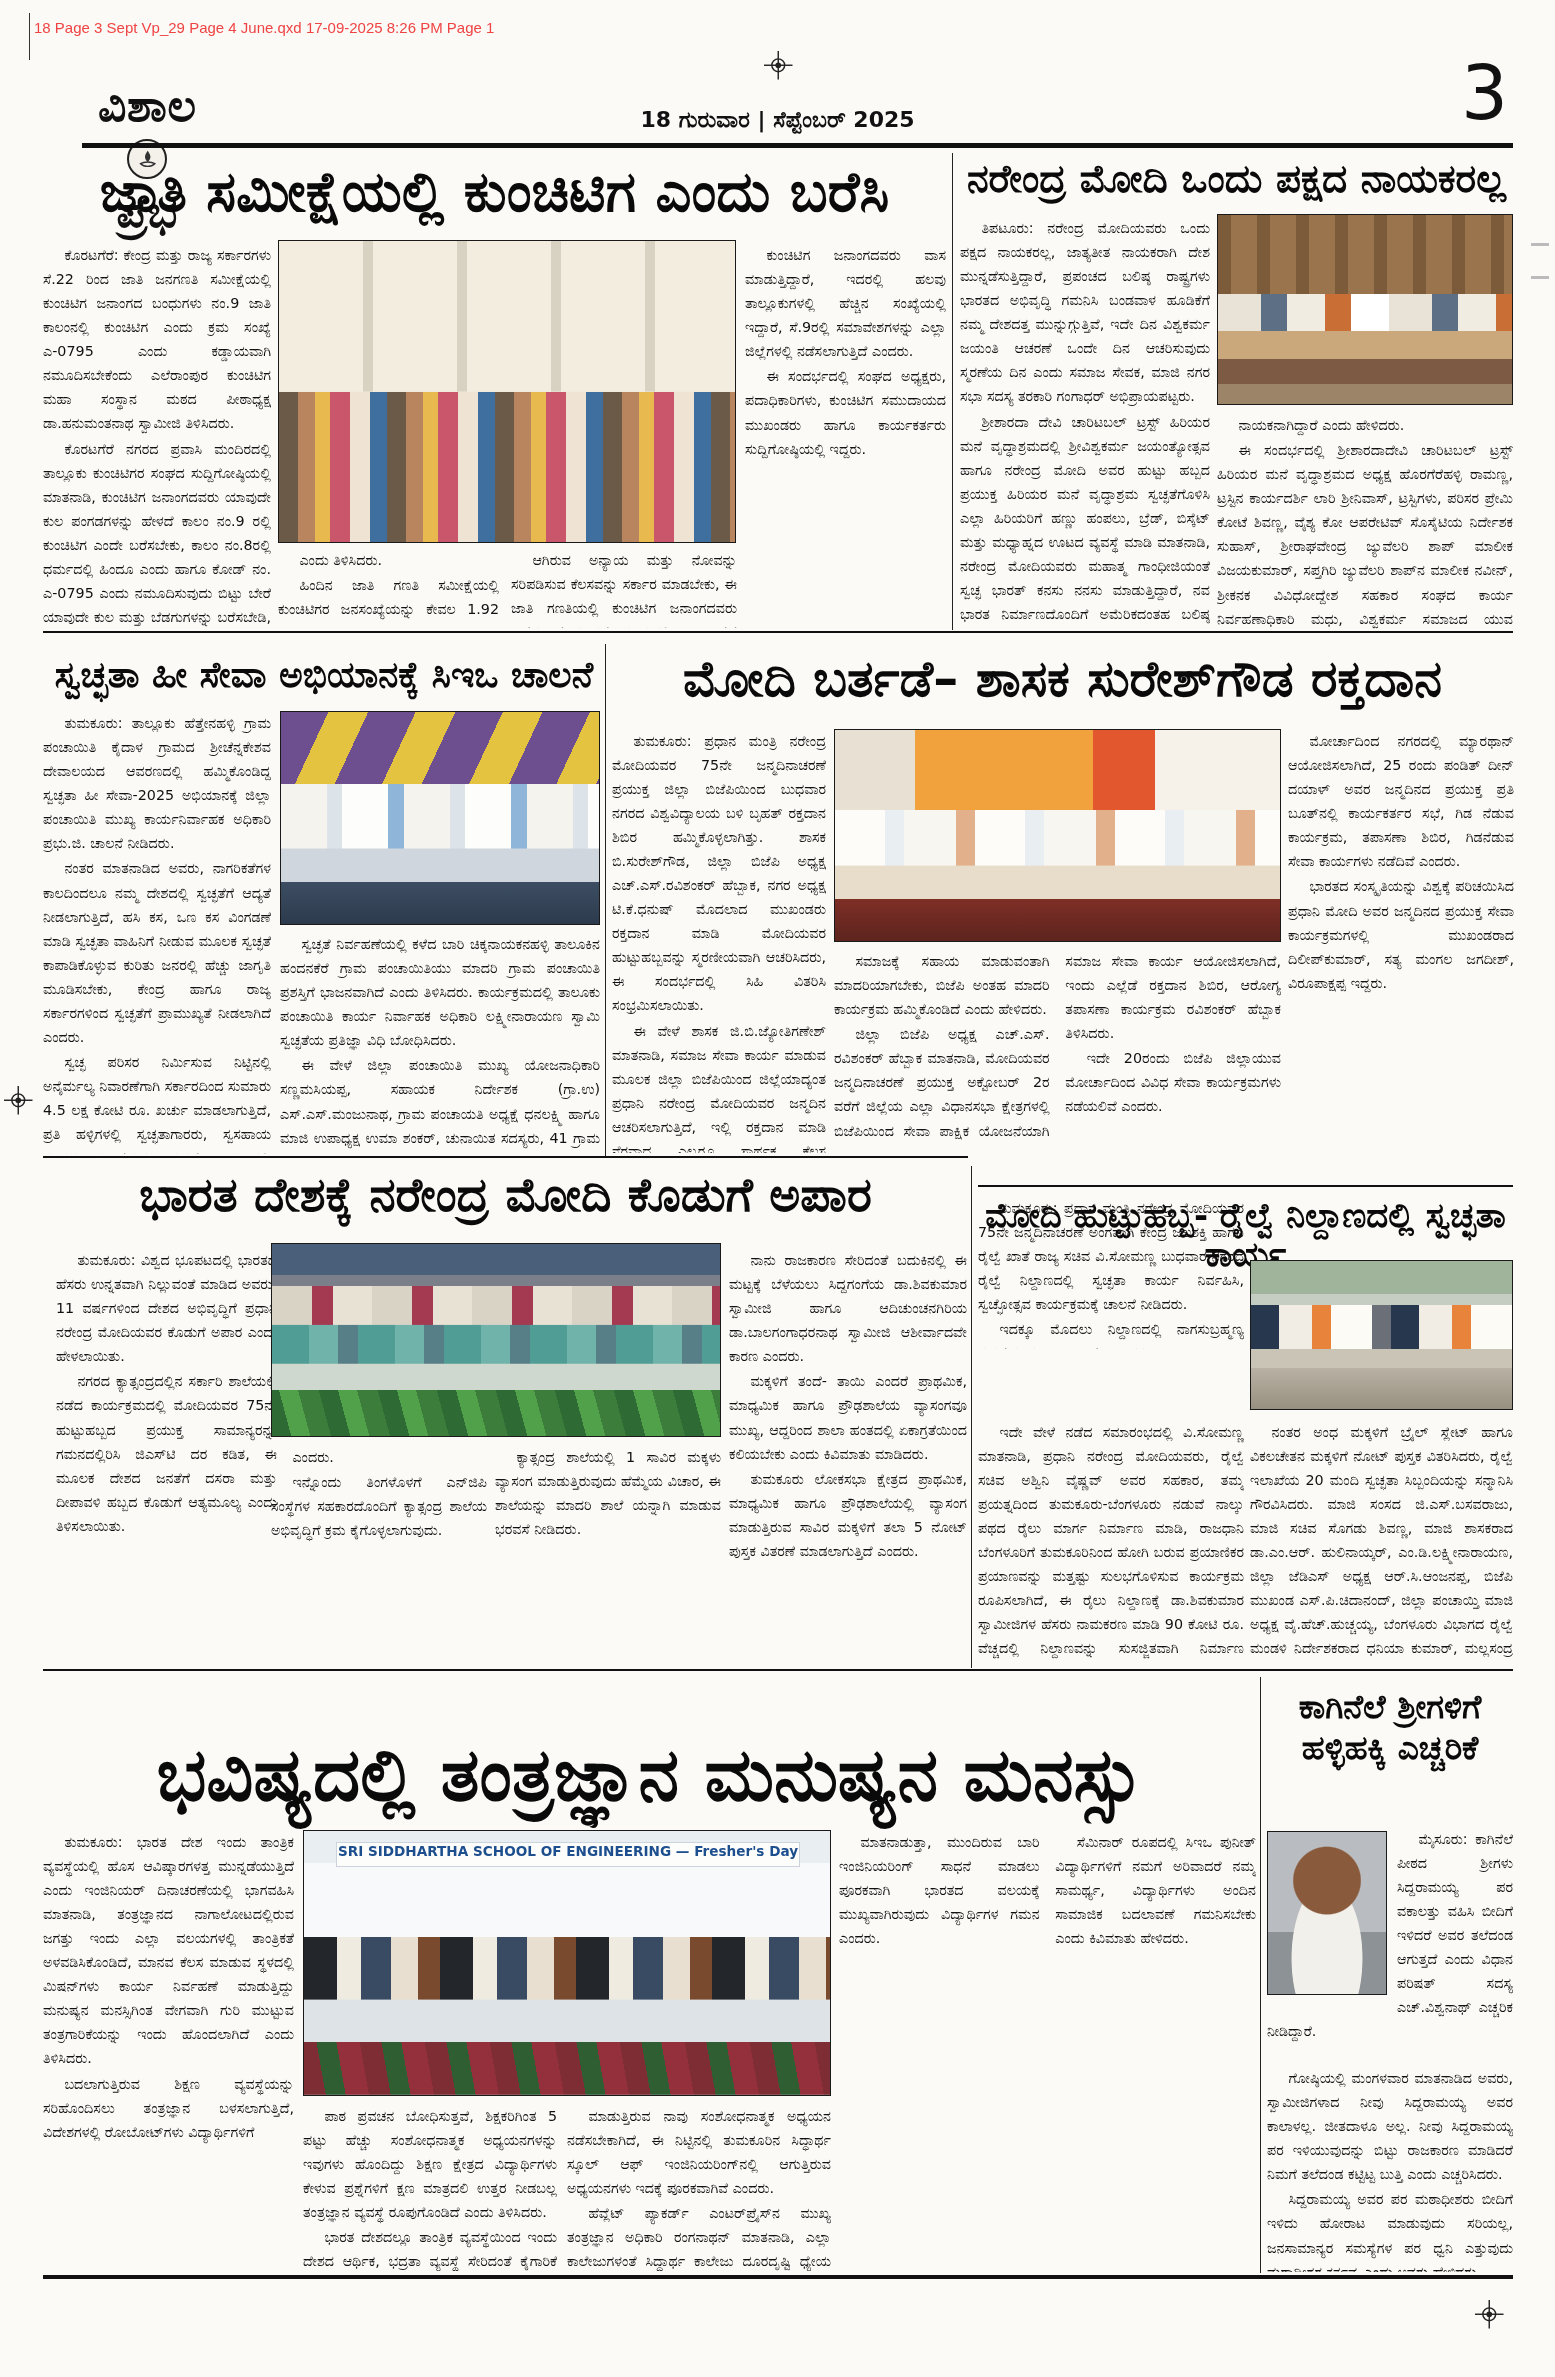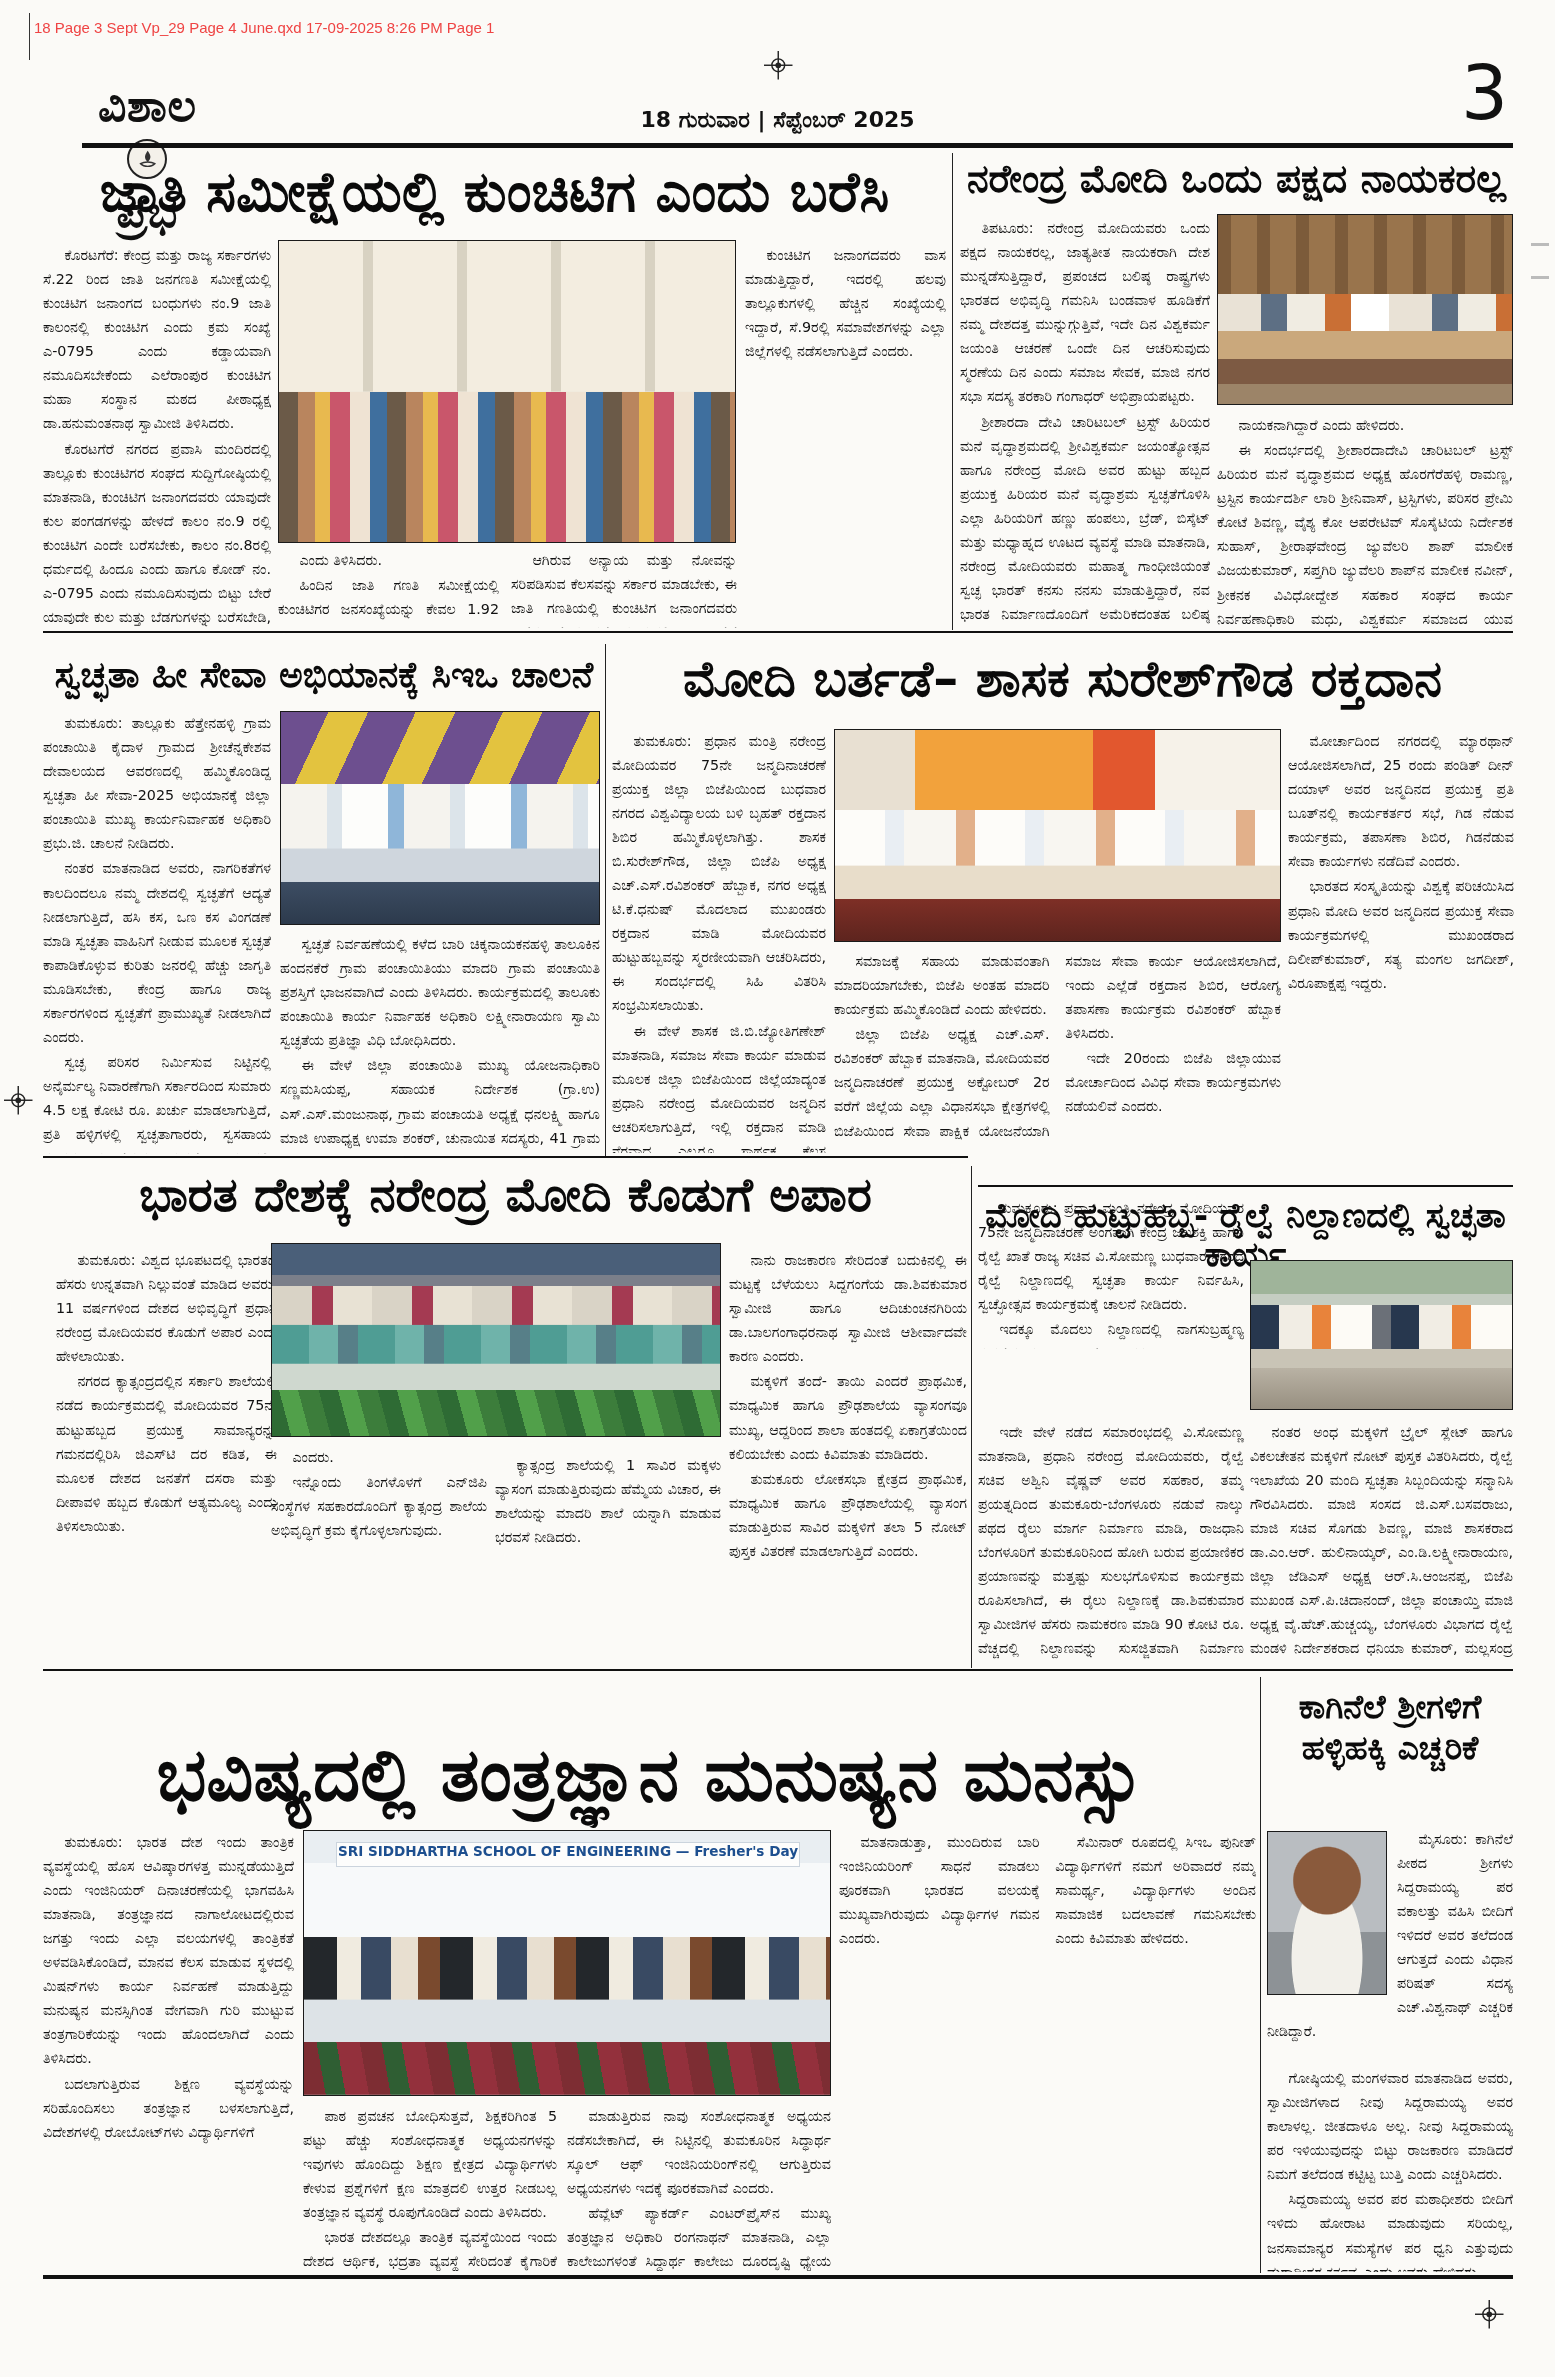--- a/index.html
+++ b/index.html
@@ -136,20 +136,21 @@
   <div class="rule-h" style="left:43px;top:2275px;width:1470px;height:4.3px;"></div>
 
   <div class="hl hl-a">ಜಾತಿ ಸಮೀಕ್ಷೆಯಲ್ಲಿ ಕುಂಚಿಟಿಗ ಎಂದು ಬರೆಸಿ</div>
   <div class="txt" style="left:43px;top:243px;width:228px;height:385px;">
       <p class="para">ಕೊರಟಗೆರೆ: ಕೇಂದ್ರ ಮತ್ತು ರಾಜ್ಯ ಸರ್ಕಾರಗಳು ಸೆ.22 ರಿಂದ ಜಾತಿ ಜನಗಣತಿ ಸಮೀಕ್ಷೆಯಲ್ಲಿ ಕುಂಚಿಟಿಗ ಜನಾಂಗದ ಬಂಧುಗಳು ನಂ.9 ಜಾತಿ ಕಾಲಂನಲ್ಲಿ ಕುಂಚಿಟಿಗ ಎಂದು ಕ್ರಮ ಸಂಖ್ಯೆ ಎ-0795 ಎಂದು ಕಡ್ಡಾಯವಾಗಿ ನಮೂದಿಸಬೇಕೆಂದು ಎಲೆರಾಂಪುರ ಕುಂಚಿಟಿಗ ಮಹಾ ಸಂಸ್ಥಾನ ಮಠದ ಪೀಠಾಧ್ಯಕ್ಷ ಡಾ.ಹನುಮಂತನಾಥ ಸ್ವಾಮೀಜಿ ತಿಳಿಸಿದರು.</p>
       <p class="para">ಕೊರಟಗೆರೆ ನಗರದ ಪ್ರವಾಸಿ ಮಂದಿರದಲ್ಲಿ ತಾಲ್ಲೂಕು ಕುಂಚಿಟಿಗರ ಸಂಘದ ಸುದ್ದಿಗೋಷ್ಠಿಯಲ್ಲಿ ಮಾತನಾಡಿ, ಕುಂಚಿಟಿಗ ಜನಾಂಗದವರು ಯಾವುದೇ ಕುಲ ಪಂಗಡಗಳನ್ನು ಹೇಳದೆ ಕಾಲಂ ನಂ.9 ರಲ್ಲಿ ಕುಂಚಿಟಿಗ ಎಂದೇ ಬರೆಸಬೇಕು, ಕಾಲಂ ನಂ.8ರಲ್ಲಿ ಧರ್ಮದಲ್ಲಿ ಹಿಂದೂ ಎಂದು ಹಾಗೂ ಕೋಡ್ ನಂ. ಎ-0795 ಎಂದು ನಮೂದಿಸುವುದು ಬಿಟ್ಟು ಬೇರೆ ಯಾವುದೇ ಕುಲ ಮತ್ತು ಬೆಡಗುಗಳನ್ನು ಬರೆಸಬೇಡಿ, ಇದರಿಂದ ಕುಂಚಿಟಿಗರು ಕೇಂದ್ರದ ಹಿಂದುಳಿದ ಆಯೋಗದ ಪಟ್ಟಿಗೆ ಸೇರಲು ಅನುಕೂಲ ಆಗುತ್ತದೆ, ಸುಮಾರು 35 ಲಕ್ಷ ಜನಸಂಖ್ಯೆಯಲ್ಲಿ ಇದ್ದಾರೆ ಎಂದು ತಿಳಿಸಿದರು.</p>
     </div>
   <div class="photo ph-a" style="left:278px;top:240px;width:458px;height:303px;"></div>
   <div class="txt" style="left:745px;top:243px;width:201px;height:385px;">
       <p class="para">ಕುಂಚಿಟಿಗ ಜನಾಂಗದವರು ವಾಸ ಮಾಡುತ್ತಿದ್ದಾರೆ, ಇದರಲ್ಲಿ ಹಲವು ತಾಲ್ಲೂಕುಗಳಲ್ಲಿ ಹೆಚ್ಚಿನ ಸಂಖ್ಯೆಯಲ್ಲಿ ಇದ್ದಾರೆ, ಸೆ.9ರಲ್ಲಿ ಸಮಾವೇಶಗಳನ್ನು ಎಲ್ಲಾ ಜಿಲ್ಲೆಗಳಲ್ಲಿ ನಡೆಸಲಾಗುತ್ತಿದೆ ಎಂದರು.</p>
+      <p class="para">ಈ ಸಂದರ್ಭದಲ್ಲಿ ಸಂಘದ ಅಧ್ಯಕ್ಷರು, ಪದಾಧಿಕಾರಿಗಳು, ಕುಂಚಿಟಿಗ ಸಮುದಾಯದ ಮುಖಂಡರು ಹಾಗೂ ಕಾರ್ಯಕರ್ತರು ಸುದ್ದಿಗೋಷ್ಠಿಯಲ್ಲಿ ಇದ್ದರು.</p>
     </div>
   <div class="txt" style="left:278px;top:548px;width:221px;height:80px;">
       <p class="para">ಎಂದು ತಿಳಿಸಿದರು.</p>
       <p class="para">ಹಿಂದಿನ ಜಾತಿ ಗಣತಿ ಸಮೀಕ್ಷೆಯಲ್ಲಿ ಕುಂಚಿಟಿಗರ ಜನಸಂಖ್ಯೆಯನ್ನು ಕೇವಲ 1.92 ಲಕ್ಷ ಎಂದು ನಮೂದಿಸಲಾಗಿತ್ತು, ಆದರೆ ತುಮಕೂರು ಜಿಲ್ಲೆಯಲ್ಲಿಯೇ ಸುಮಾರು 2.92 ಲಕ್ಷ ಕುಂಚಿಟಿಗರು ಜನಾಂಗದ ಮತದಾರರಿದ್ದಾರೆ.</p>
     </div>
   <div class="txt" style="left:511px;top:548px;width:226px;height:80px;">
       <p class="para">ಆಗಿರುವ ಅನ್ಯಾಯ ಮತ್ತು ನೋವನ್ನು ಸರಿಪಡಿಸುವ ಕೆಲಸವನ್ನು ಸರ್ಕಾರ ಮಾಡಬೇಕು, ಈ ಜಾತಿ ಗಣತಿಯಲ್ಲಿ ಕುಂಚಿಟಿಗ ಜನಾಂಗದವರು ಎಚ್ಚೆತ್ತು ಕೊಳ್ಳದಿದ್ದರೆ ಭವಿಷ್ಯದಲ್ಲಿ ಬಾರಿ ಬೆಲೆ ತೆರಬೇಕಾಗುತ್ತದೆ ಎಂದು ಹೇಳಿದರು.</p>
     </div>
 
   <div class="hl hl-b">ನರೇಂದ್ರ ಮೋದಿ ಒಂದು ಪಕ್ಷದ ನಾಯಕರಲ್ಲ</div>
@@ -194,21 +195,21 @@
   <div class="hl hl-e">ಭಾರತ ದೇಶಕ್ಕೆ ನರೇಂದ್ರ ಮೋದಿ ಕೊಡುಗೆ ಅಪಾರ</div>
   <div class="txt" style="left:56px;top:1248px;width:221px;height:414px;">
       <p class="para">ತುಮಕೂರು: ವಿಶ್ವದ ಭೂಪಟದಲ್ಲಿ ಭಾರತದ ಹೆಸರು ಉನ್ನತವಾಗಿ ನಿಲ್ಲುವಂತೆ ಮಾಡಿದ ಅವರು, 11 ವರ್ಷಗಳಿಂದ ದೇಶದ ಅಭಿವೃದ್ಧಿಗೆ ಪ್ರಧಾನಿ ನರೇಂದ್ರ ಮೋದಿಯವರ ಕೊಡುಗೆ ಅಪಾರ ಎಂದು ಹೇಳಲಾಯಿತು.</p>
       <p class="para">ನಗರದ ಕ್ಯಾತ್ಸಂದ್ರದಲ್ಲಿನ ಸರ್ಕಾರಿ ಶಾಲೆಯಲ್ಲಿ ನಡೆದ ಕಾರ್ಯಕ್ರಮದಲ್ಲಿ ಮೋದಿಯವರ 75ನೇ ಹುಟ್ಟುಹಬ್ಬದ ಪ್ರಯುಕ್ತ ಸಾಮಾನ್ಯರನ್ನು ಗಮನದಲ್ಲಿರಿಸಿ ಜಿಎಸ್‌ಟಿ ದರ ಕಡಿತ, ಈ ಮೂಲಕ ದೇಶದ ಜನತೆಗೆ ದಸರಾ ಮತ್ತು ದೀಪಾವಳಿ ಹಬ್ಬದ ಕೊಡುಗೆ ಆತ್ಯಮೂಲ್ಯ ಎಂದು ತಿಳಿಸಲಾಯಿತು.</p>
     </div>
   <div class="photo ph-e" style="left:271px;top:1243px;width:450px;height:194px;"></div>
   <div class="txt" style="left:271px;top:1445px;width:216px;height:214px;">
       <p class="para">ಎಂದರು.</p>
       <p class="para">ಇನ್ನೊಂದು ತಿಂಗಳೊಳಗೆ ಎನ್‌ಜಿಪಿ ಸಂಸ್ಥೆಗಳ ಸಹಕಾರದೊಂದಿಗೆ ಕ್ಯಾತ್ಸಂದ್ರ ಶಾಲೆಯ ಅಭಿವೃದ್ಧಿಗೆ ಕ್ರಮ ಕೈಗೊಳ್ಳಲಾಗುವುದು.</p>
     </div>
-  <div class="txt" style="left:495px;top:1445px;width:226px;height:214px;margin-top:8px;">
+  <div class="txt" style="left:495px;top:1445px;width:226px;height:214px;">
       <p class="para">ಕ್ಯಾತ್ಸಂದ್ರ ಶಾಲೆಯಲ್ಲಿ 1 ಸಾವಿರ ಮಕ್ಕಳು ವ್ಯಾಸಂಗ ಮಾಡುತ್ತಿರುವುದು ಹೆಮ್ಮೆಯ ವಿಚಾರ, ಈ ಶಾಲೆಯನ್ನು ಮಾದರಿ ಶಾಲೆ ಯನ್ನಾಗಿ ಮಾಡುವ ಭರವಸೆ ನೀಡಿದರು.</p>
     </div>
   <div class="txt" style="left:729px;top:1248px;width:238px;height:411px;">
       <p class="para">ನಾನು ರಾಜಕಾರಣ ಸೇರಿದಂತೆ ಬದುಕಿನಲ್ಲಿ ಈ ಮಟ್ಟಕ್ಕೆ ಬೆಳೆಯಲು ಸಿದ್ದಗಂಗೆಯ ಡಾ.ಶಿವಕುಮಾರ ಸ್ವಾಮೀಜಿ ಹಾಗೂ ಆದಿಚುಂಚನಗಿರಿಯ ಡಾ.ಬಾಲಗಂಗಾಧರನಾಥ ಸ್ವಾಮೀಜಿ ಆಶೀರ್ವಾದವೇ ಕಾರಣ ಎಂದರು.</p>
       <p class="para">ಮಕ್ಕಳಿಗೆ ತಂದೆ- ತಾಯಿ ಎಂದರೆ ಪ್ರಾಥಮಿಕ, ಮಾಧ್ಯಮಿಕ ಹಾಗೂ ಪ್ರೌಢಶಾಲೆಯ ವ್ಯಾಸಂಗವೂ ಮುಖ್ಯ, ಆದ್ದರಿಂದ ಶಾಲಾ ಹಂತದಲ್ಲಿ ಏಕಾಗ್ರತೆಯಿಂದ ಕಲಿಯಬೇಕು ಎಂದು ಕಿವಿಮಾತು ಮಾಡಿದರು.</p>
       <p class="para">ತುಮಕೂರು ಲೋಕಸಭಾ ಕ್ಷೇತ್ರದ ಪ್ರಾಥಮಿಕ, ಮಾಧ್ಯಮಿಕ ಹಾಗೂ ಪ್ರೌಢಶಾಲೆಯಲ್ಲಿ ವ್ಯಾಸಂಗ ಮಾಡುತ್ತಿರುವ ಸಾವಿರ ಮಕ್ಕಳಿಗೆ ತಲಾ 5 ನೋಟ್ ಪುಸ್ತಕ ವಿತರಣೆ ಮಾಡಲಾಗುತ್ತಿದೆ ಎಂದರು.</p>
     </div>
 
   <div class="hl hl-f">ಮೋದಿ ಹುಟ್ಟುಹಬ್ಬ- ರೈಲ್ವೆ ನಿಲ್ದಾಣದಲ್ಲಿ ಸ್ವಚ್ಛತಾ ಕಾರ್ಯ</div>
   <div class="txt" style="left:978px;top:1196px;width:266px;height:153px;">

